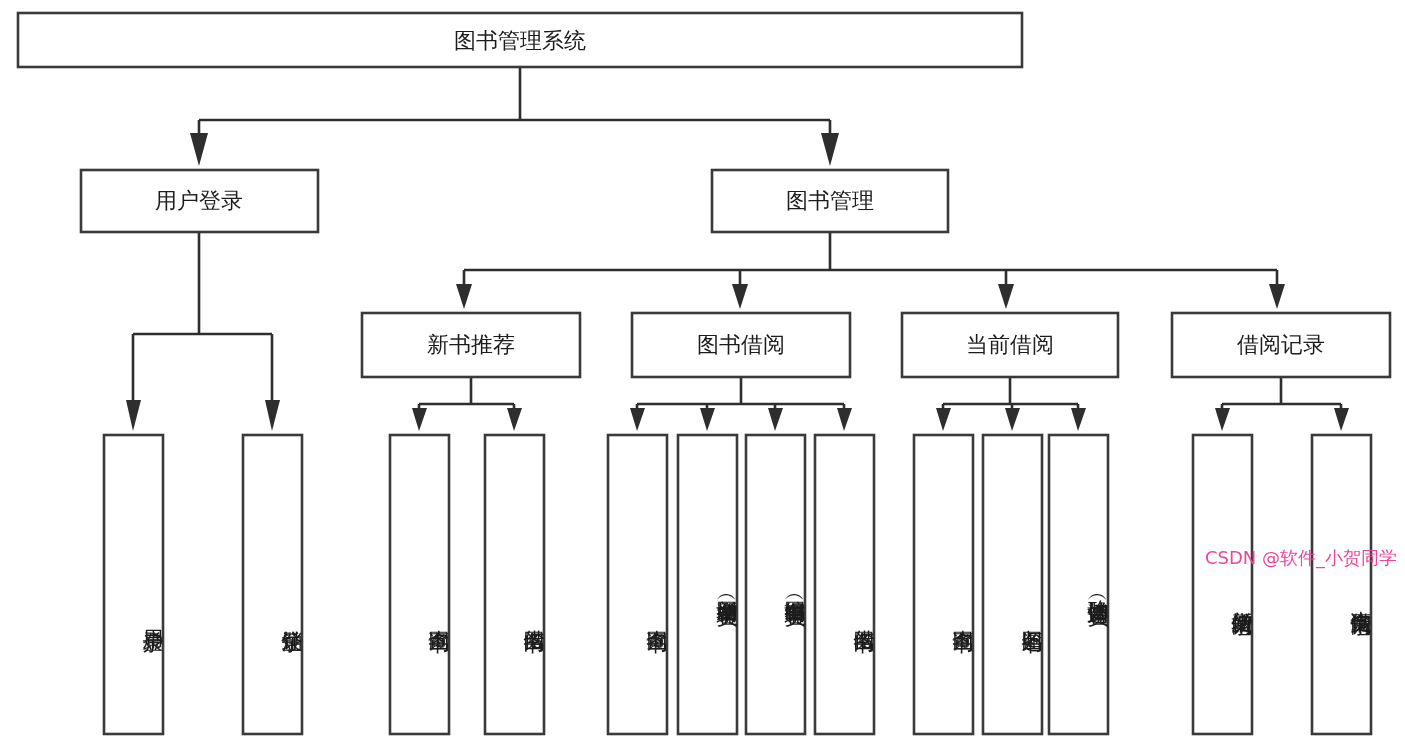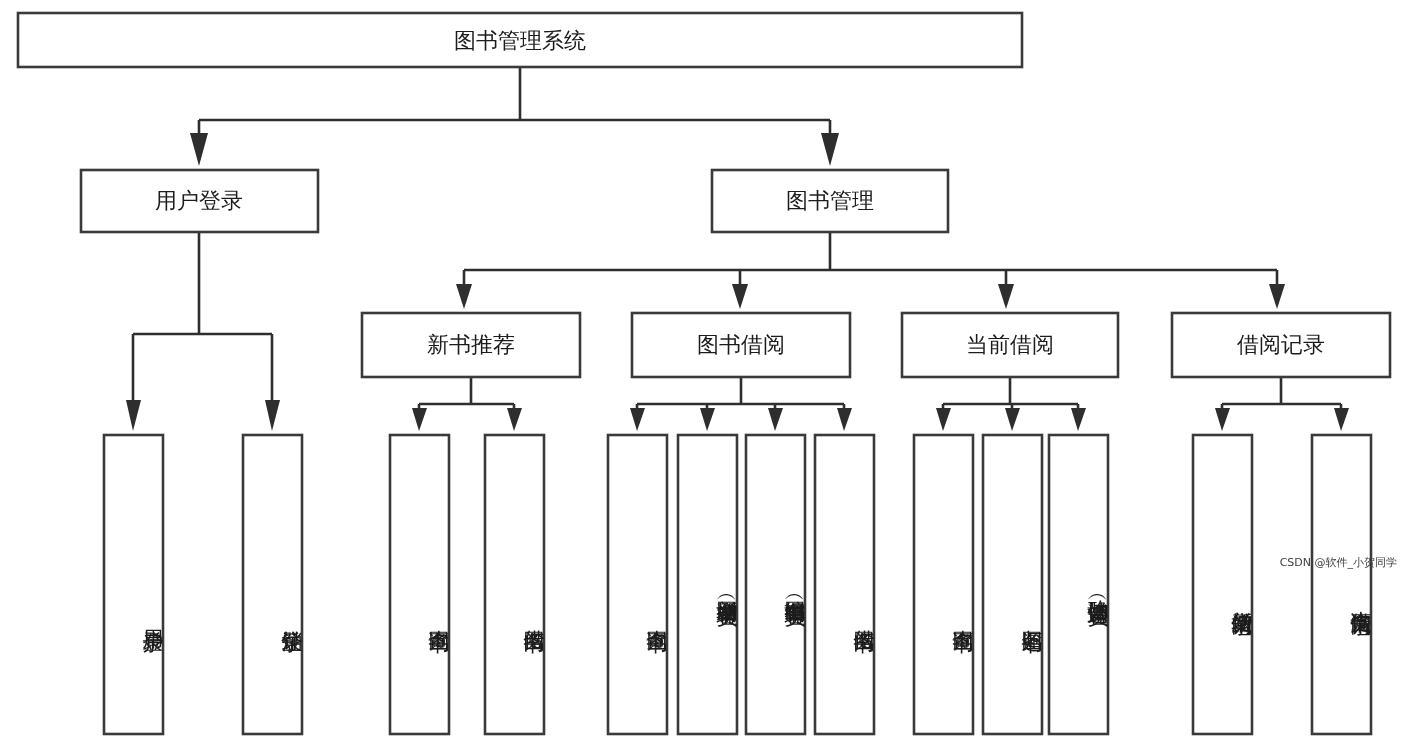--- a/index.html
+++ b/index.html
@@ -61,22 +61,22 @@
     align-items: flex-start;
     justify-content: center;
     white-space: nowrap;
     pointer-events: none;
   }
   .watermark {
     position: absolute;
     right: 8px;
     bottom: 6px;
     font-family: "DejaVu Sans", "Liberation Sans", sans-serif;
-    font-size: 11px;
-    color: #404040;
+    font-size: 18px;
+    color: #ec4899;
     white-space: nowrap;
   }
 </style>
 </head>
 <body>
 
 <div id="diagram-root">
 
   <svg class="flow" viewBox="0 0 1405 747">
 

